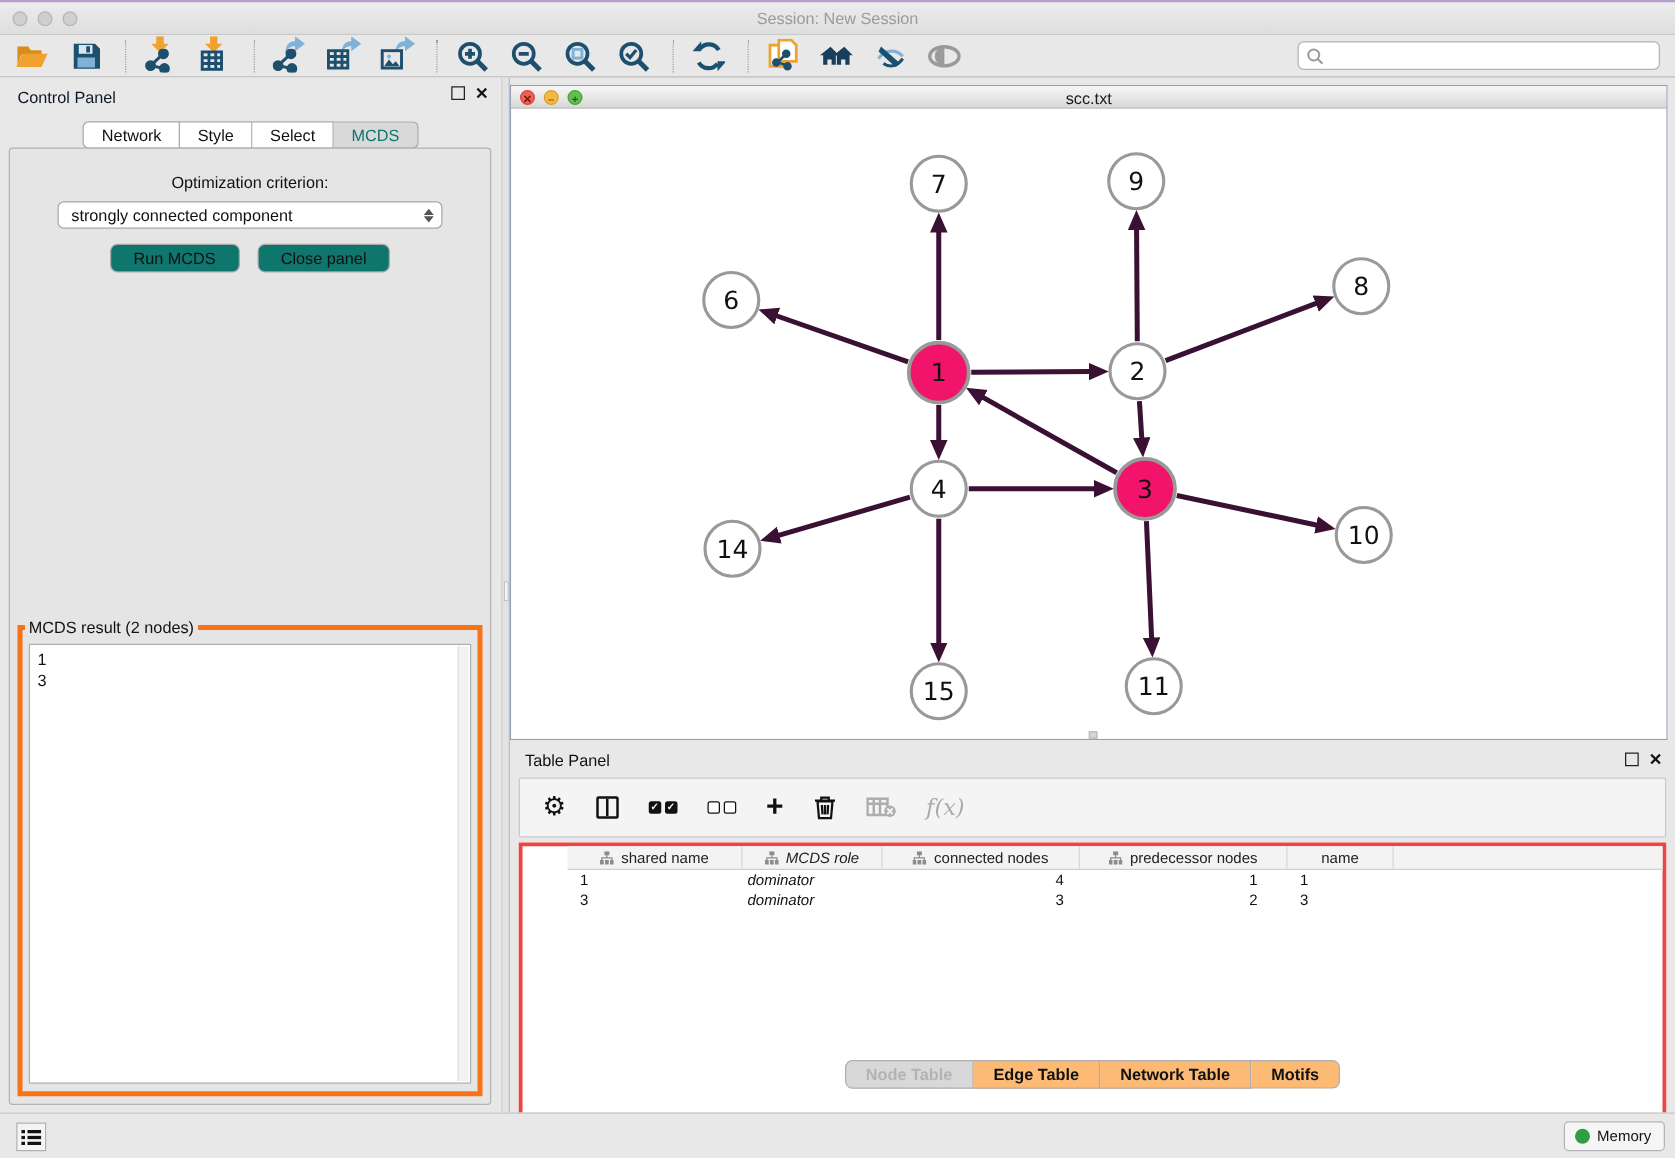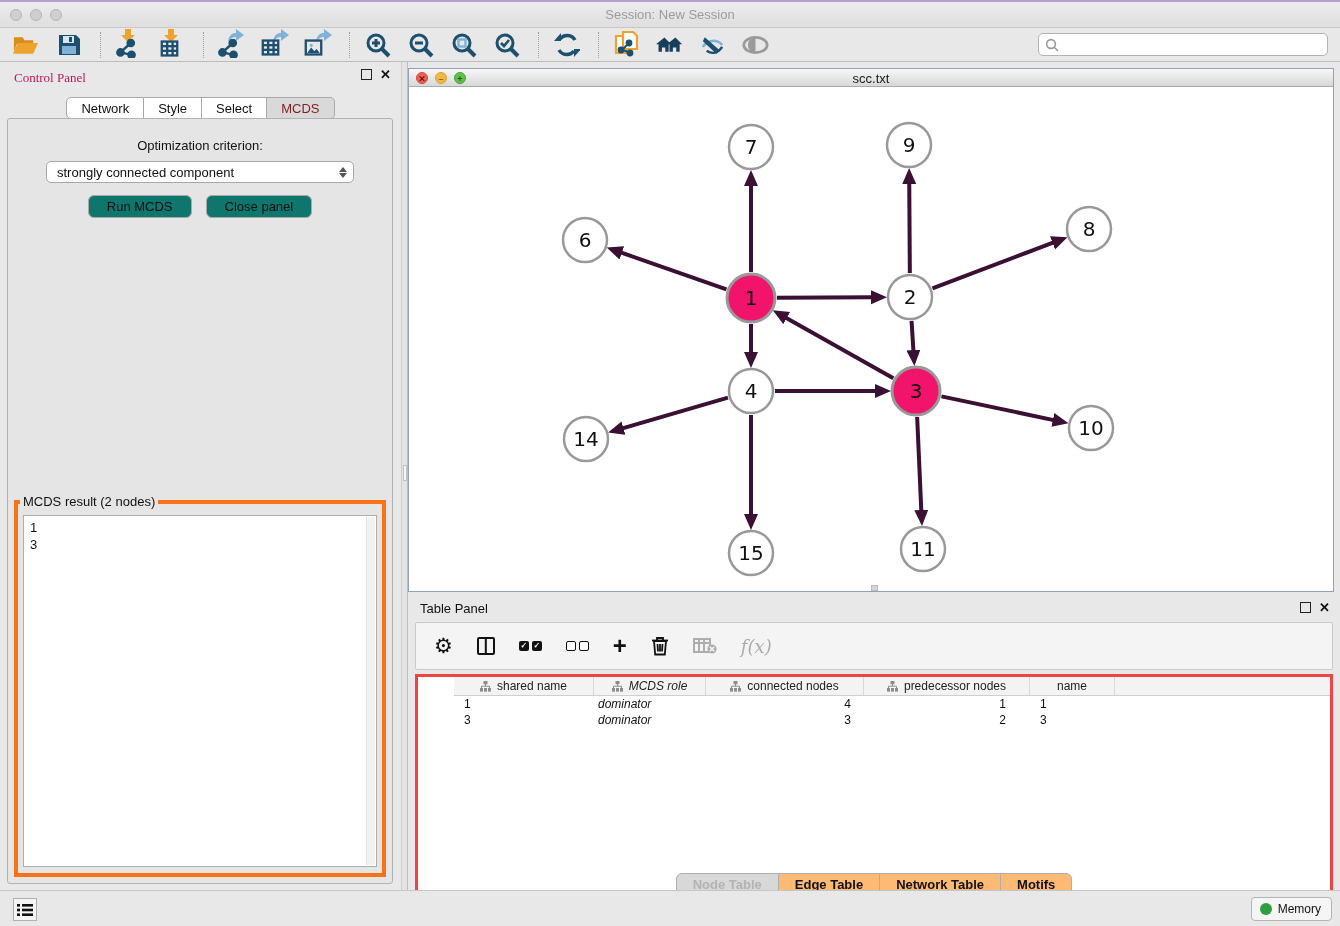--- a/index.html
+++ b/index.html
@@ -37,32 +37,32 @@
   .searchbox {
     margin-left:auto; margin-right:12px;
     width:290px; height:23px; background:#fff;
     border:1px solid #b3b3b3; border-radius:5px;
     display:flex; align-items:center; padding-left:6px;
   }
   .searchbox input { border:none; outline:none; flex:1; font-size:12px; background:transparent; height:100%; }
   
   .control-panel { position:absolute; left:0; top:62px; width:401px; height:828px; background:#e8e8e8; }
   .cp-header { position:relative; height:30px; }
-  .cp-header .panel-title { position:absolute; left:14px; top:8px; font-size:13px; color:#be185d;font-family:Liberation Serif, serif; }
+  .cp-header .panel-title { position:absolute; left:14px; top:8px; font-size:13px; color:#0f172a; }
   .panel-btns { position:absolute; right:10px; top:7px; display:flex; gap:8px; align-items:center; }
   .float-glyph { width:11px; height:11px; border:1.6px solid #222; display:inline-block; }
   .close-glyph { font-size:13px; font-weight:bold; color:#111; line-height:11px; }
   .cp-tabs { position:absolute; left:0; top:35px; width:100%; display:flex; justify-content:center; }
   .tabbtn {
     height:22px; padding:0 14px; font-size:13px; line-height:21px;
     background:#fff; border:1px solid #a8a8a8; border-left:none; color:#111;
   }
   .tabbtn:first-child { border-left:1px solid #a8a8a8; border-radius:5px 0 0 5px; }
   .tabbtn:last-child { border-radius:0 5px 5px 0; }
-  .tabbtn.selected { background:#d9d9d9; color:#7f1d1d; }
+  .tabbtn.selected { background:#d9d9d9; color:#0f766e; }
   .cp-body {
     position:absolute; left:7px; top:56px; width:386px; height:766px;
     background:#e5e5e5; border:1px solid #b2b2b2; border-radius:3px;
   }
   .opt-label { margin-top:19px; text-align:center; font-size:13px; }
   .cp-select {
     margin:8px auto 0 auto; width:308px; height:22px; background:#fff;
     border:1px solid #a8a8a8; border-radius:5px;
     display:flex; align-items:center; padding:0 6px 0 10px; font-size:13px;
   }
@@ -140,21 +140,21 @@
   }
   .th-fill { flex:1; border-right:none; }
   .tp-row { display:flex; height:16px; font-size:12px; align-items:center; }
   .td-cell { height:100%; line-height:16px; overflow:hidden; white-space:nowrap; }
   .w0 { width:140px; } .w1 { width:112px;font-style:italic; } .w2 { width:158px; } .w3 { width:166px; } .w4 { width:85px; }
   .td-cell.c0 { padding-left:10px; }
   .td-cell.c1 { padding-left:4px; }
   .td-cell.c2 { text-align:right; padding-right:13px; }
   .td-cell.c3 { text-align:right; padding-right:24px; }
   .td-cell.c4 { padding-left:10px; }
-  .tp-tabs { position:absolute; left:0; top:278px; width:100%; display:flex; justify-content:center; }
+  .tp-tabs { position:absolute; left:0; top:253px; width:100%; display:flex; justify-content:center; }
   .tp-tabbtn {
     height:23px; padding:0 16px; font-size:13px; font-weight:bold; line-height:22px;
     background:#fdba74; border:1px solid #aeaeae; border-left:none; color:#111;
   }
   .tp-tabbtn:first-child { border-left:1px solid #aeaeae; border-radius:6px 0 0 6px; }
   .tp-tabbtn:last-child { border-radius:0 6px 6px 0; }
   .tp-tabbtn.selected { background:#d8d8d8; color:#b3b3b3; }
   
   .statusbar {
     position:absolute; left:0; top:890px; width:1340px; height:36px;

